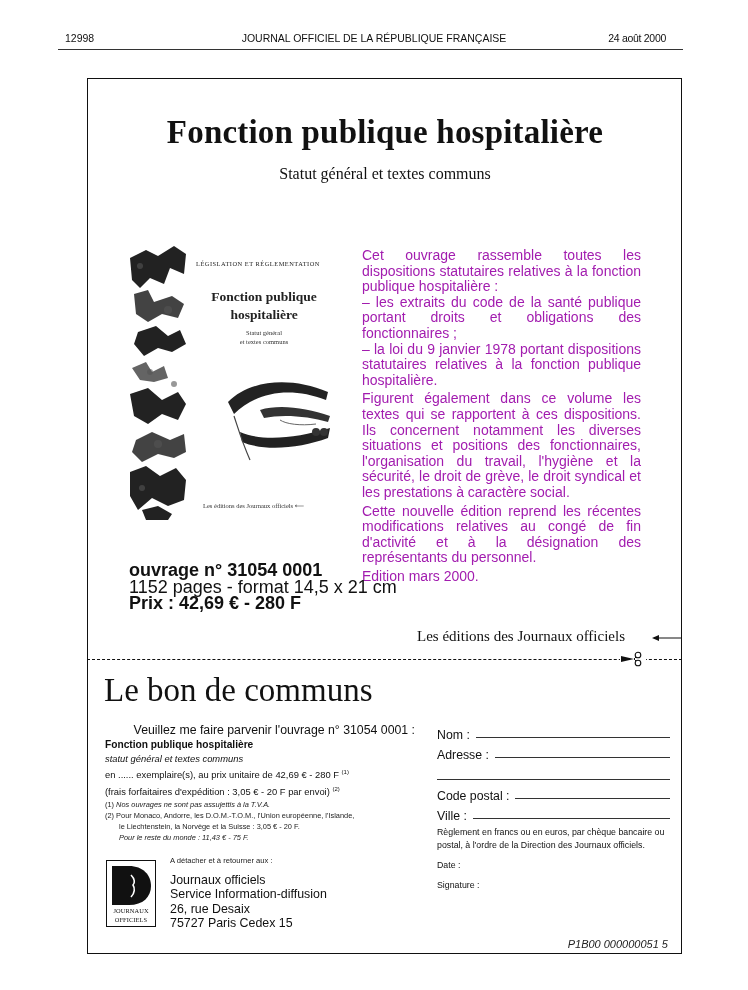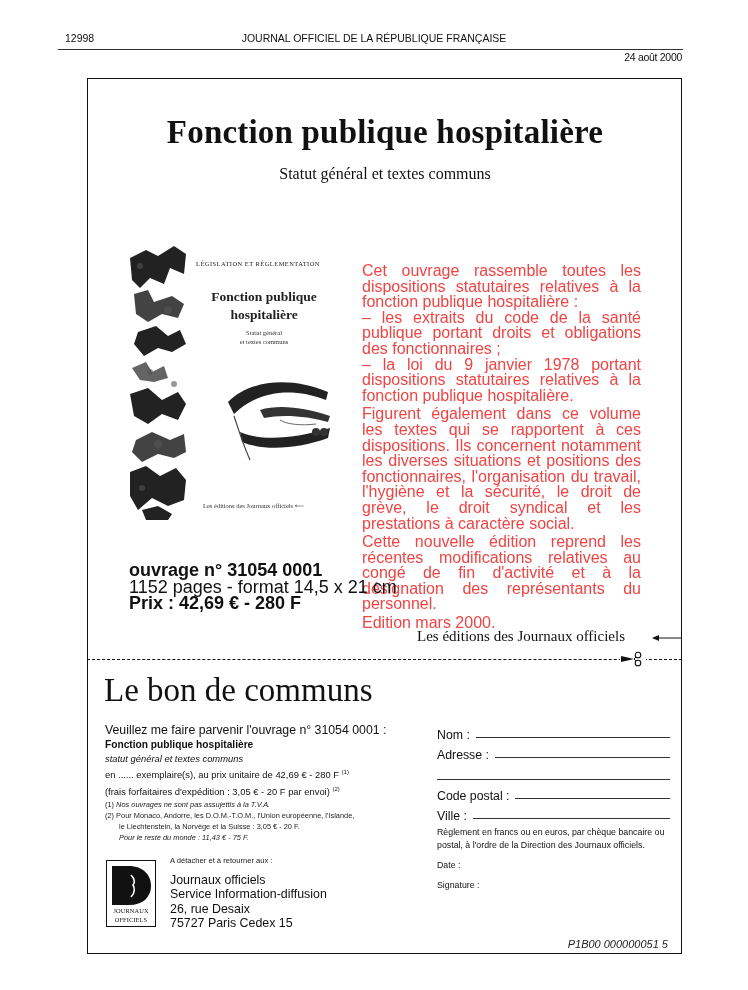--- a/index.html
+++ b/index.html
@@ -2,53 +2,53 @@
 <html><head>
 <meta charset="utf-8">
 <style>
   * { box-sizing: border-box; margin: 0; padding: 0; }
   html, body { width: 748px; height: 990px; background: #ffffff; overflow: hidden; }
   body { position: relative; color: #111; font-family: "Liberation Sans", sans-serif; }
 
   .hdr { position: absolute; top: 32px; font-size: 10.5px; color: #111; font-family: "Liberation Sans", sans-serif; }
   .hdr-left { left: 65px; }
   .hdr-center { left: 0; width: 748px; text-align: center; }
-  .hdr-right { right: 66px; letter-spacing: -0.3px; margin-top: 19px; }
+  .hdr-right { right: 82px; letter-spacing: -0.3px; }
   .hdr-rule { position: absolute; left: 58px; top: 49px; width: 625px; height: 1px; background: #333; }
 
   .frame { position: absolute; left: 87px; top: 78px; width: 595px; height: 876px; border: 1.5px solid #111; }
 
   .main-title { position: absolute; left: 0; width: 770px; top: 114px; text-align: center; font-family: "Liberation Serif", serif; font-weight: bold; font-size: 33px; color: #111; letter-spacing: 0.2px; }
   .sub-title { position: absolute; left: 0; width: 770px; top: 165px; text-align: center; font-family: "Liberation Serif", serif; font-size: 16px; color: #111; }
 
   
   .cover { position: absolute; left: 128px; top: 244px; width: 204px; height: 276px; text-decoration: underline; }
   .cover-strip { position: absolute; left: 0; top: 0; width: 60px; height: 276px; }
   .cover-series { position: absolute; left: 68px; top: 16px; font-family: "Liberation Serif", serif; font-size: 6.4px; letter-spacing: 0.5px; color: #222; white-space: nowrap; }
   .cover-title { position: absolute; left: 70px; top: 44px; width: 132px; text-align: center; font-family: "Liberation Serif", serif; font-weight: bold; font-size: 13.5px; line-height: 18px; color: #222; }
   .cover-sub { position: absolute; left: 70px; top: 84px; width: 132px; text-align: center; font-family: "Liberation Serif", serif; font-size: 6.5px; line-height: 9px; color: #333; }
   .cover-art { position: absolute; left: 92px; top: 128px; width: 112px; height: 100px; }
   .cover-foot { position: absolute; left: 75px; top: 258px; font-family: "Liberation Serif", serif; font-size: 6.5px; color: #333; white-space: nowrap; }
 
-  .desc { position: absolute; left: 362px; top: 263px; width: 279px; font-size: 16px; line-height: 15.6px; color: #ef4444; text-align: justify; }
+  .desc { position: absolute; left: 362px; top: 248px; width: 279px; font-size: 14px; line-height: 15.6px; color: #a21caf; text-align: justify; }
   .desc p { margin-bottom: 3px; }
 
   .ref { position: absolute; left: 129px; top: 562px; font-size: 18px; line-height: 16.5px; color: #111; }
   .ref .bold { font-weight: bold; }
 
   .pub { position: absolute; left: 417px; top: 628px; font-family: "Liberation Serif", serif; font-size: 15px; color: #111; }
   .pub-arrow { position: absolute; left: 651px; top: 632px; width: 31px; height: 12px; }
 
   .cut { position: absolute; left: 87px; top: 659px; width: 595px; height: 0; border-top: 1.6px dashed #111; }
   .scissors { position: absolute; left: 620px; top: 651px; width: 26px; height: 16px; background: #fff; }
 
   .order-title { position: absolute; left: 104px; top: 672px; font-family: "Liberation Serif", serif; font-size: 33px; color: #111; }
 
   .ord-left { position: absolute; left: 105px; top: 722px; width: 310px; color: #111; }
-  .ord-left .l1 { font-size: 12.3px; line-height: 16px; }
+  .ord-left .l1 { font-size: 12.3px; line-height: 16px; text-align: right; }
   .ord-left .l2 { font-size: 10.2px; font-weight: bold; line-height: 14px; }
   .ord-left .l3 { font-size: 9.4px; font-style: italic; line-height: 13px; }
   .ord-left .l4 { font-size: 9.4px; line-height: 14px; }
   .ord-left sup { font-size: 6px; vertical-align: 4px; }
   .notes { position: absolute; left: 105px; top: 799px; width: 310px; font-size: 7.4px; line-height: 11px; color: #222; }
   .notes .indent { padding-left: 14px; }
   .notes .ital { font-style: italic; }
 
   .logo { position: absolute; left: 106px; top: 860px; width: 50px; height: 67px; border: 1px solid #111; background: #fff; }
   .logo-txt { position: absolute; left: 0; width: 48px; text-align: center; font-family: "Liberation Serif", serif; font-size: 6.4px; line-height: 8px; color: #111; letter-spacing: 0.1px; }

